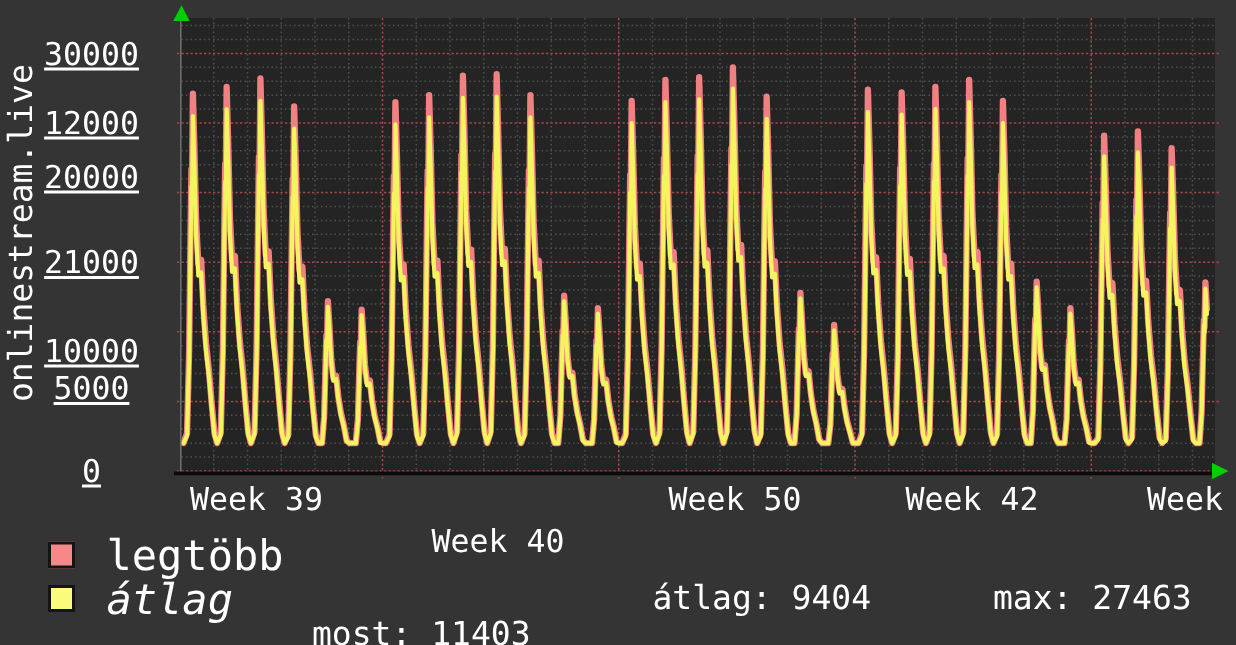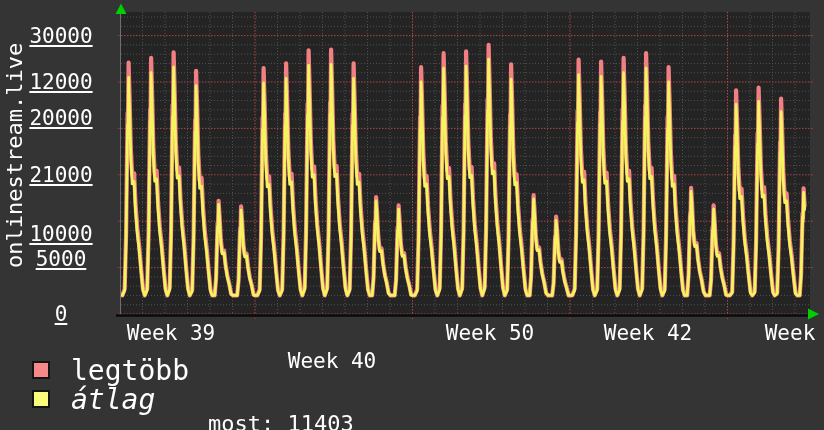--- a/index.html
+++ b/index.html
@@ -132,14 +132,16 @@
       <div class="wlabel" style="left: 720px;">Week</div>
     </div>
 
   <span class="swatch sw1" style="background: rgb(246, 136, 138);"></span>
   <span class="ltext lt1">legtöbb</span>
 
   <span class="swatch sw2" style="background: rgb(250, 250, 125);"></span>
   <span class="ltext lt2">átlag</span>
 
   <span class="stat stat0">most: 11403</span>
+  <span class="stat stat1">átlag: 9404</span>
+  <span class="stat stat2">max: 27463</span>
 
 </div>
 
 </body></html>

